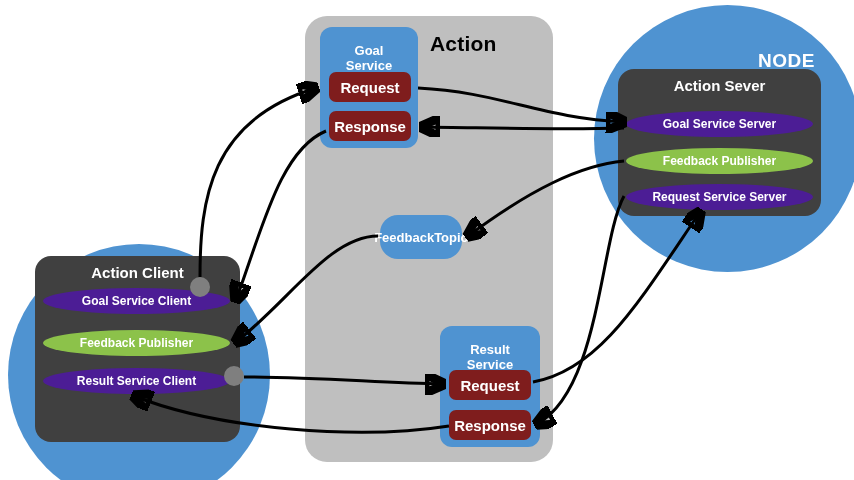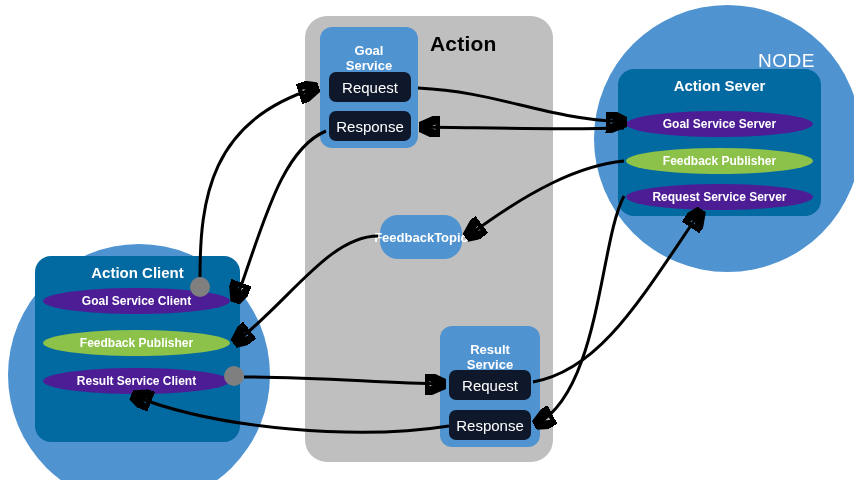--- a/index.html
+++ b/index.html
@@ -16,28 +16,28 @@
     text-align:left;color:#000;font-weight:bold;font-size:21px;
     letter-spacing:.2px;
   }
 
   
   .node-circle{position:absolute;border-radius:50%;background:#4f93d1;}
   #node-server{left:594px;top:5px;width:267px;height:267px;}
   #node-client{left:8px;top:244px;width:262px;height:262px;}
 
   .node-label{
-    position:absolute;color:#ffffff;font-weight:normal;font-size:19px;
+    position:absolute;color:#ffffff;font-weight:bold;font-size:19px;
     letter-spacing:.5px;
   }
   #node-server-label{left:758px;top:50px;}
   #node-client-label{left:48px;top:408px;}
 
   
-  .orange-box{position:absolute;background:#0369a1;border-radius:16px;}
+  .orange-box{position:absolute;background:#404040;border-radius:16px;}
   #server-box{left:618px;top:69px;width:203px;height:147px;}
   #client-box{left:35px;top:256px;width:205px;height:186px;}
 
   .box-title{
     position:absolute;width:100%;text-align:center;color:#ffffff;
     font-weight:bold;font-size:15px;top:8px;
   }
 
   
   .pill{
@@ -59,23 +59,23 @@
 
   
   .svc-box{position:absolute;background:#4f93d1;border-radius:12px;}
   #goal-service{left:320px;top:27px;width:98px;height:121px;}
   #result-service{left:440px;top:326px;width:100px;height:121px;}
   .svc-title{
     position:absolute;top:16px;width:100%;text-align:center;
     color:#ffffff;font-weight:bold;font-size:13px;line-height:15px;
   }
   .purple{
-    position:absolute;background:#0f172a;border-radius:7px;
+    position:absolute;background:#7f1d1d;border-radius:7px;
     display:flex;align-items:center;justify-content:center;
-    color:#ffffff;font-weight:normal;font-size:15px;
+    color:#ffffff;font-weight:bold;font-size:15px;
   }
   #goal-request {left:329px;top:72px;width:82px;height:30px;}
   #goal-response{left:329px;top:111px;width:82px;height:30px;}
   #res-request  {left:449px;top:370px;width:82px;height:30px;}
   #res-response {left:449px;top:410px;width:82px;height:30px;}
 
   
   #feedback-topic{
     position:absolute;left:380px;top:215px;width:82px;height:44px;
     background:#4f93d1;border-radius:18px;

